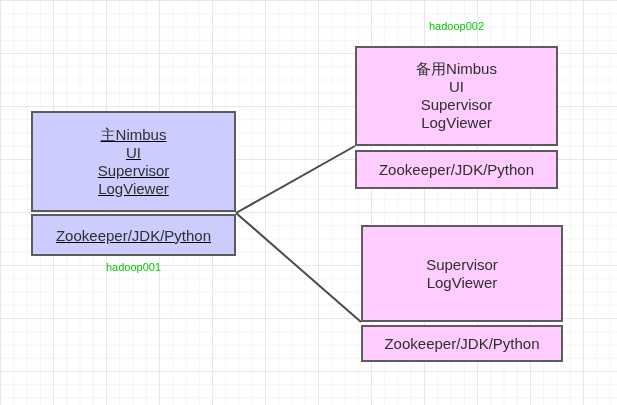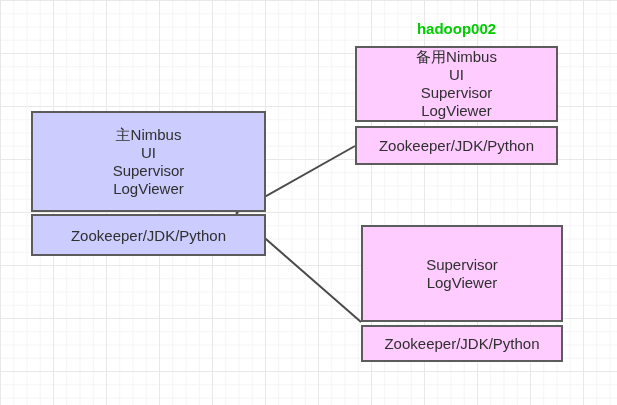--- a/index.html
+++ b/index.html
@@ -34,51 +34,52 @@
     font-size:15px;
   }
   .node .components{line-height:18px;}
   .node .runtime{line-height:normal;}
   .node .gap{width:100%;}
   .lavender{background:#ccccff;}
   .pink{background:#ffccff;}
   .host-label{
     position:absolute;
     text-align:center;
-    font-size:15px;
-    font-weight:bold;
+    font-size:11px;
+    font-weight:normal;
     color:#00cc00;
   }
 </style>
 </head>
 <body>
 
 <div class="canvas">
 
   <svg class="connector-layer" width="617" height="405">
     <line x1="236" y1="213" x2="355" y2="146" stroke="#4a4a4a" stroke-width="2"></line>
     <line x1="236" y1="213" x2="361" y2="322" stroke="#4a4a4a" stroke-width="2"></line>
   </svg>
 
-  <div class="node" style="left:31px;top:111px;width:235px;">
+  <div class="node" style="left:31px;top:111px;width:205px;text-decoration:underline;">
     <div class="section components lavender" style="height:101px;">
         <div>主Nimbus</div>
         <div>UI</div>
         <div>Supervisor</div>
         <div>LogViewer</div>
       </div>
     <div class="gap" style="height:2px;"></div>
     <div class="section runtime lavender" style="height:42px;">
       <span>Zookeeper/JDK/Python</span>
     </div>
   </div>
+  <div class="host-label" style="left:31px;top:261px;width:205px;">hadoop001</div>
 
   <div class="host-label" style="left:355px;top:20px;width:203px;">hadoop002</div>
   <div class="node" style="left:355px;top:46px;width:203px;">
-    <div class="section components pink" style="height:76px;">
+    <div class="section components pink" style="height:100px;">
         <div>备用Nimbus</div>
         <div>UI</div>
         <div>Supervisor</div>
         <div>LogViewer</div>
       </div>
     <div class="gap" style="height:4px;"></div>
     <div class="section runtime pink" style="height:39px;">
       <span>Zookeeper/JDK/Python</span>
     </div>
   </div>

